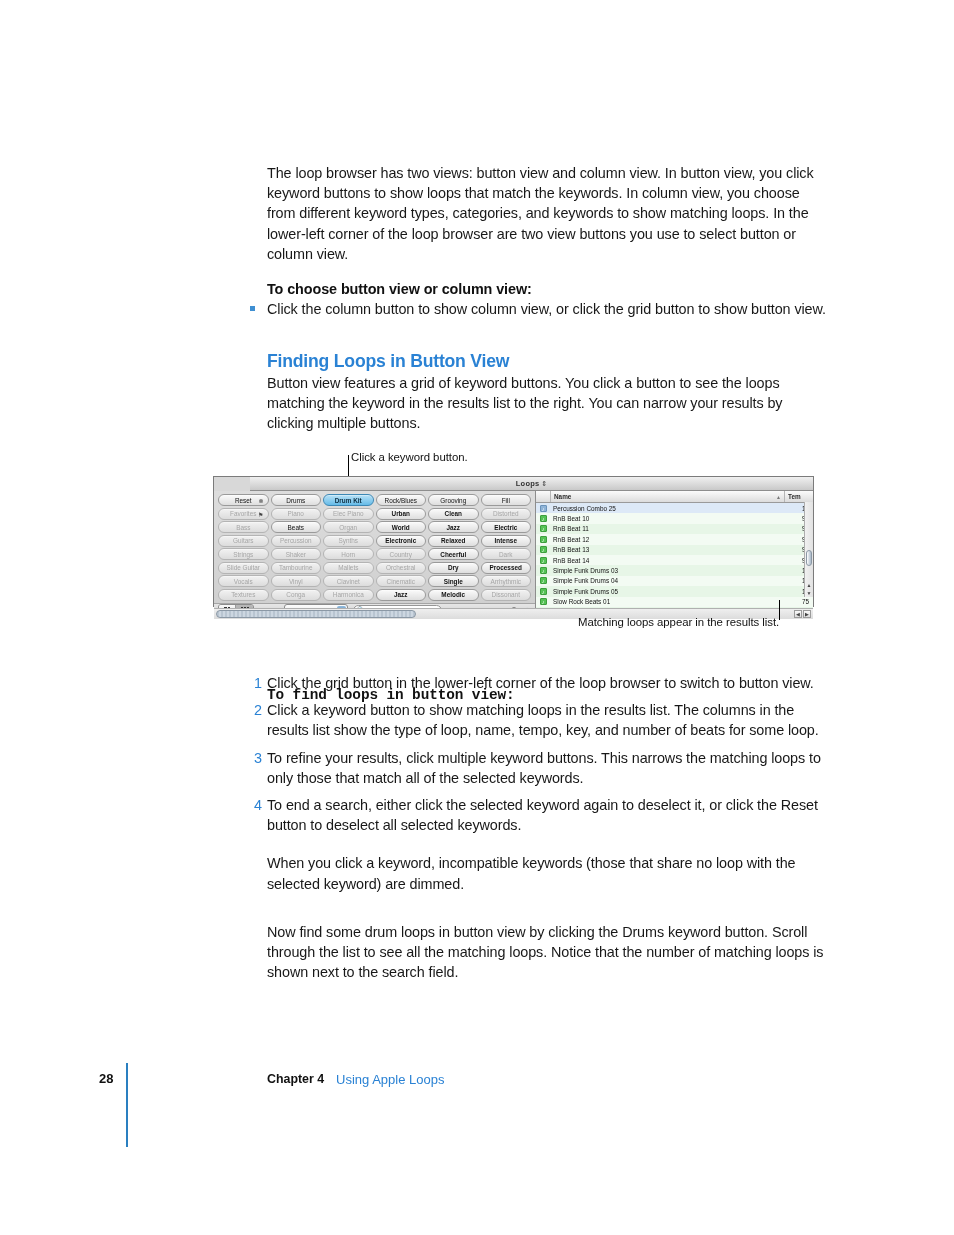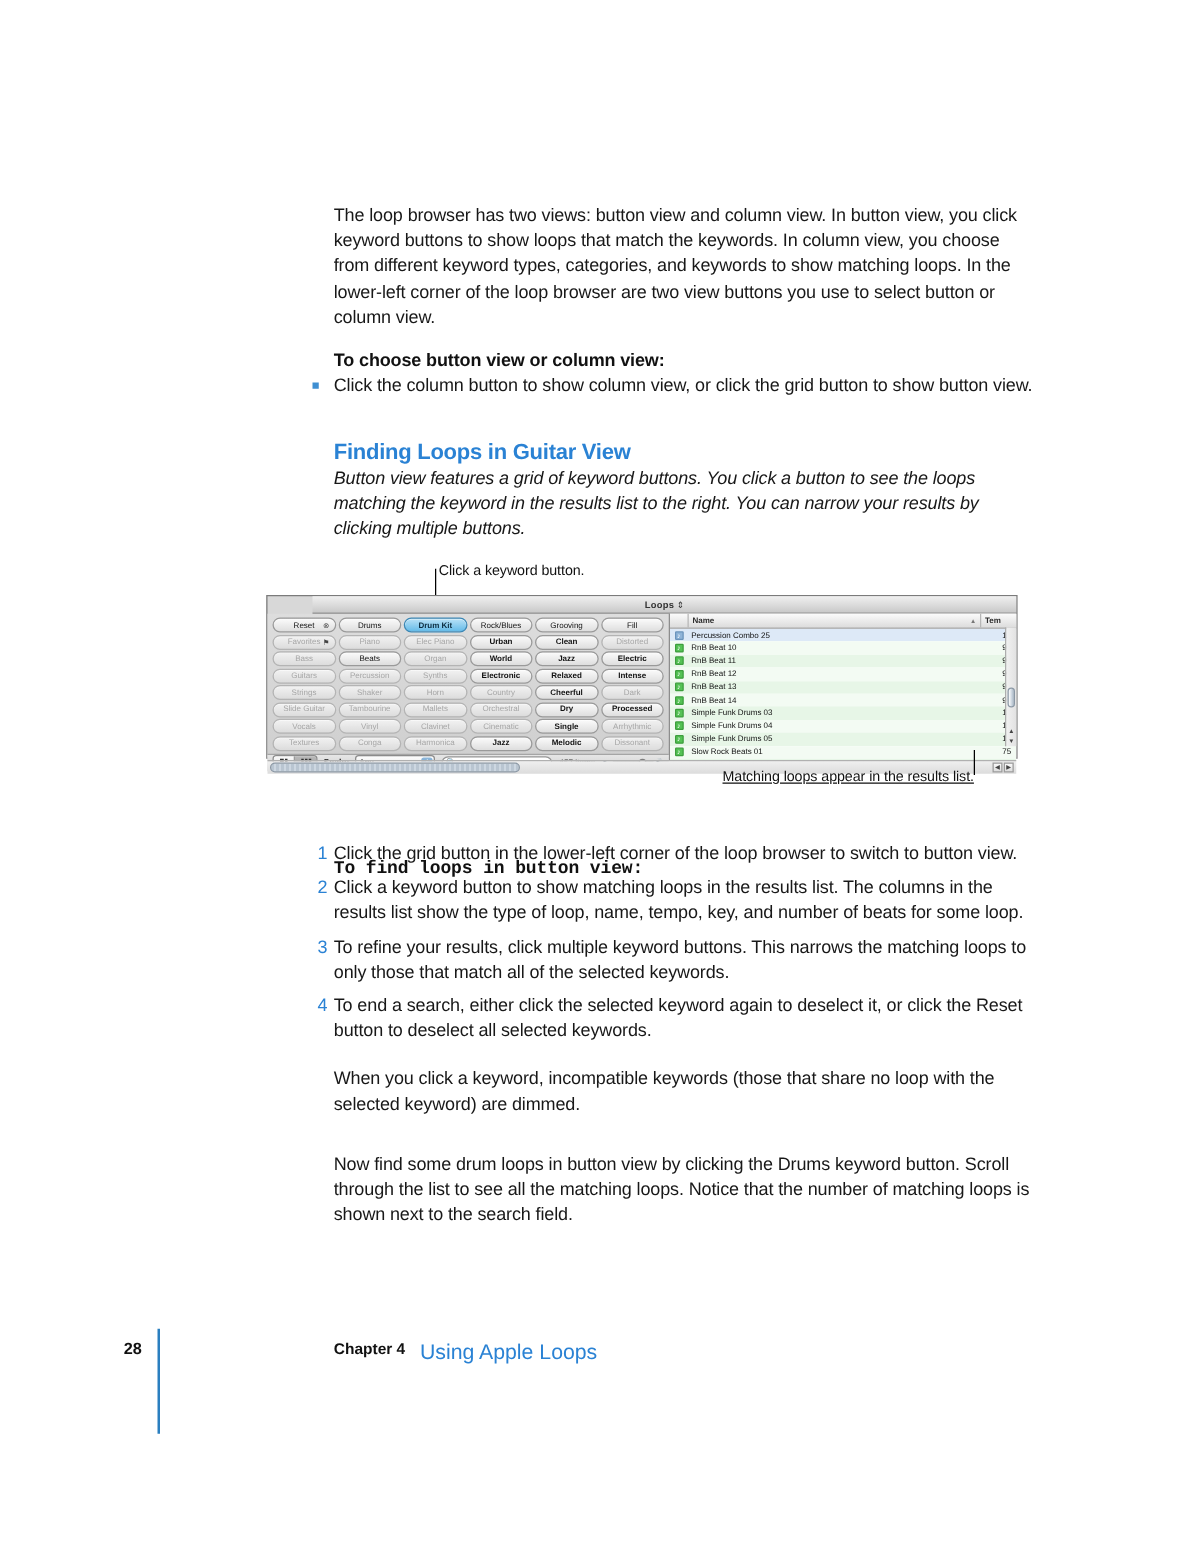--- a/index.html
+++ b/index.html
@@ -508,21 +508,21 @@
     left: 267px;
     top: 1072px;
     font-size: 12.4px;
     font-weight: bold;
     color: #111;
   }
   .footer-chaptitle {
     position: absolute;
     left: 336px;
     top: 1072px;
-    font-size: 17px;
+    font-size: 13px;
     color: #2a82d4;
   }
 </style>
 </head>
 <body>
 
 <div class="page">
 
   <div class="col" style="top:163px;">
     <p class="body">The loop browser has two views: button view and column view. In button view, you click keyword buttons to show loops that match the keywords. In column view, you choose from different keyword types, categories, and keywords to show matching loops. In the lower-left corner of the loop browser are two view buttons you use to select button or column view.</p>
@@ -532,23 +532,23 @@
     <div class="bullet-row">
       <span class="bullet-mark"></span>
       <div class="body">Click the column button to show column view, or click the grid button to show button view.</div>
     </div>
   </div>
   <div class="col" style="top:279px;">
     <div class="bold-lead">To choose button view or column view:</div>
   </div>
 
   <div class="col" style="top:350px;">
-    <h2 class="section">Finding Loops in Guitar View</h2>
+    <h2 class="section">Finding Loops in Button View</h2>
   </div>
-  <div class="col" style="top:373px;font-style:italic;">
+  <div class="col" style="top:373px;">
     <p class="body">Button view features a grid of keyword buttons. You click a button to see the loops matching the keyword in the results list to the right. You can narrow your results by clicking multiple buttons.</p>
   </div>
 
   <div class="callout-text" style="left:351px; top:450px;">Click a keyword button.</div>
   <div class="callout-line" style="left:348px; top:455px; height:37px;"></div>
 
   <div class="lb">
 
     <div class="lb-titlebar">
       <span class="lb-title">Loops</span>
@@ -840,21 +840,21 @@
     <div class="hscroll">
       <div class="hthumb"></div>
       <div class="harrows">
         <i>◀</i>
         <i>▶</i>
       </div>
     </div>
   </div>
 
   <div class="callout-line" style="left:779px; top:600px; height:20px;"></div>
-  <div class="callout-text" style="left:578px; top:615px;text-decoration:underline;">Matching loops appear in the results list.</div>
+  <div class="callout-text" style="left:578px; top:615px;">Matching loops appear in the results list.</div>
 
   <div class="col" style="top:685px;font-family:Liberation Mono, monospace;">
     <div class="bold-lead">To find loops in button view:</div>
   </div>
 
   <div class="col" style="top:673px;">
     <div class="step" style="margin-bottom:7px;">
       <span class="step-num">1</span>
       <div class="body">Click the grid button in the lower-left corner of the loop browser to switch to button view.</div>
     </div>

